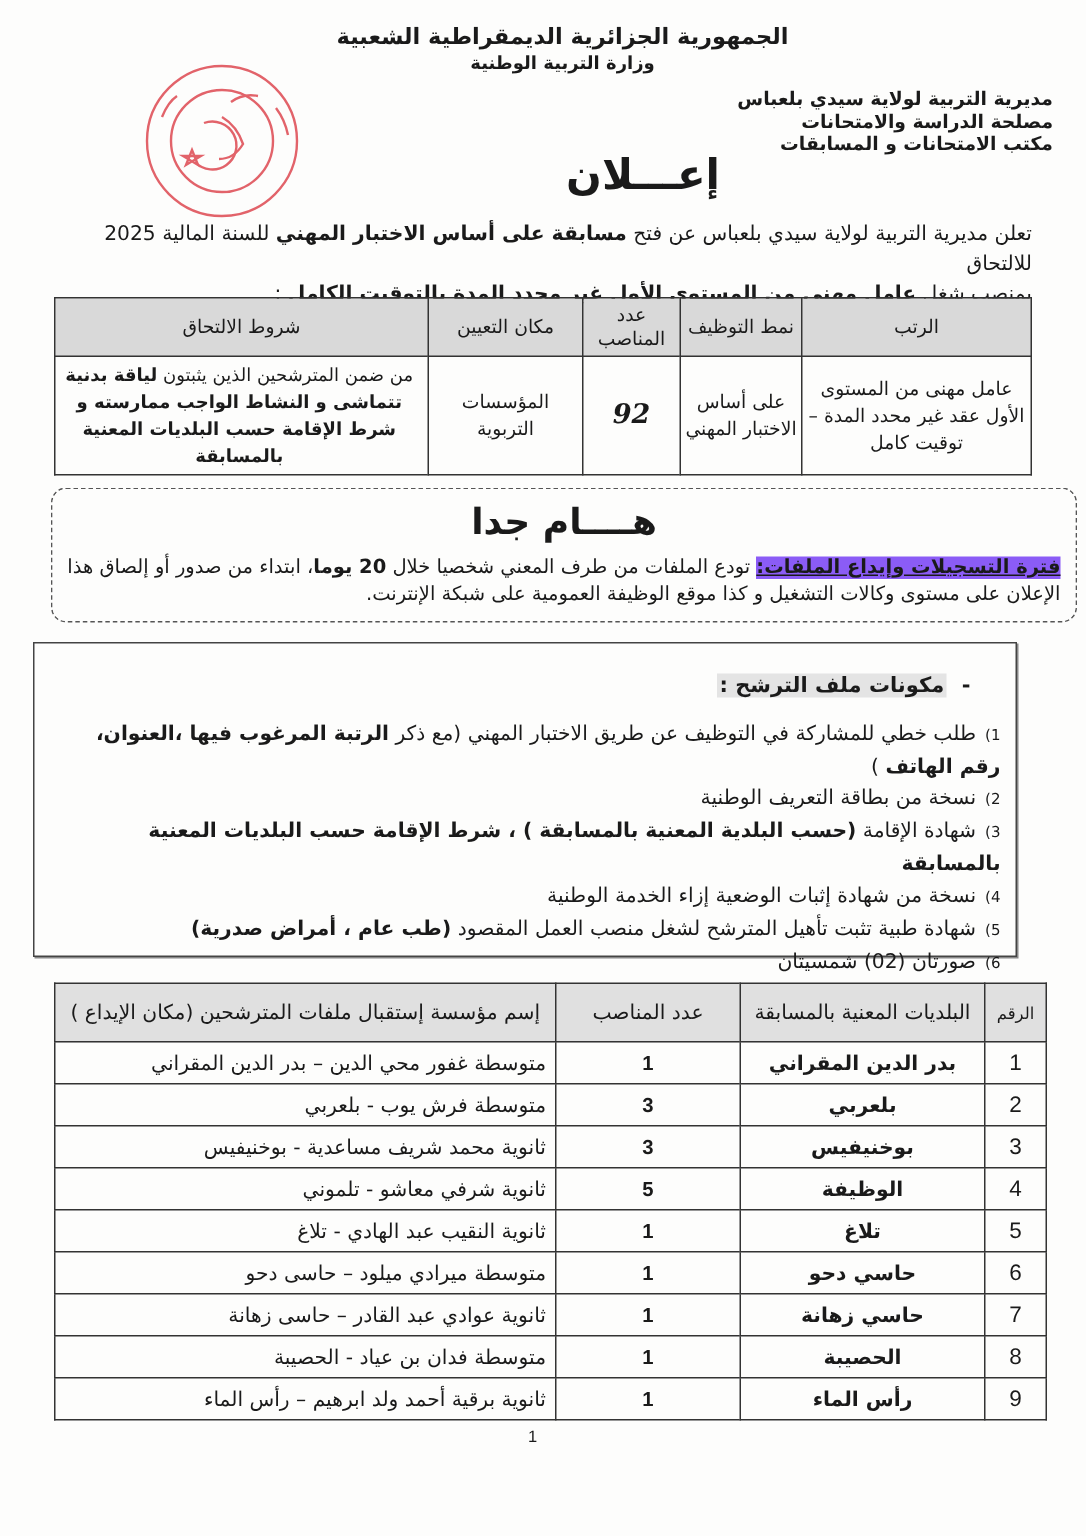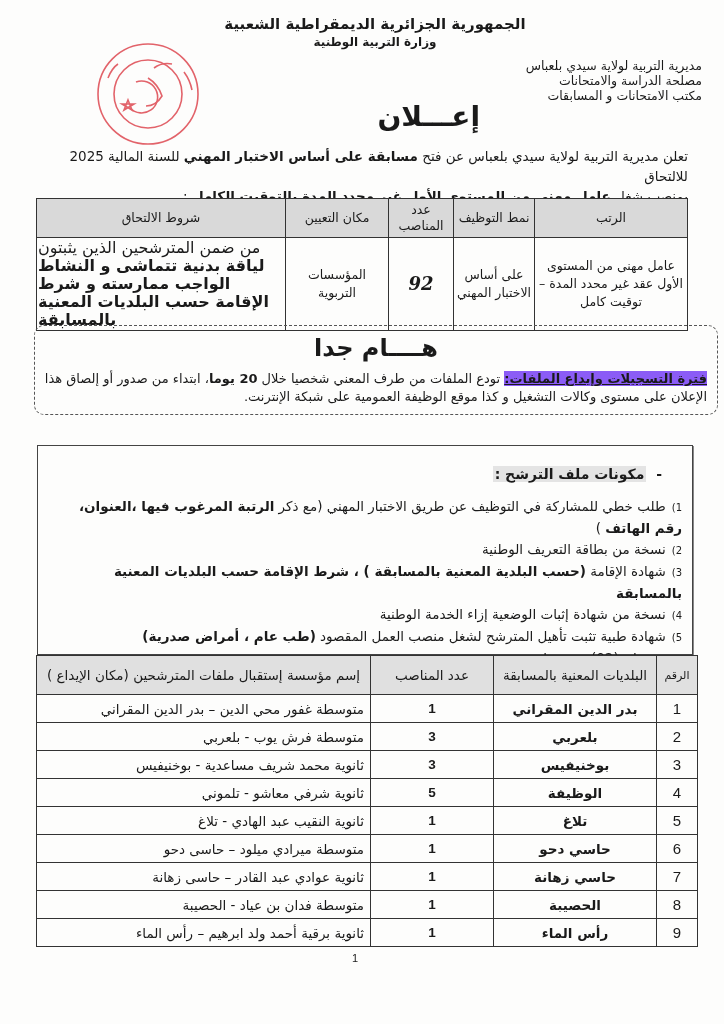--- a/index.html
+++ b/index.html
@@ -5,37 +5,37 @@
   html, body { margin: 0; padding: 0; }
   body {
     width: 724px; height: 1024px; background: #fdfdfc; position: relative;
     font-family: "DejaVu Sans", "Liberation Sans", sans-serif; color: #1a1a1a;
     overflow: hidden;
   }
   .abs { position: absolute; }
   .hdr-center { left: 200px; width: 350px; top: 14px; text-align: center; direction: rtl; }
   .hdr-center .l1 { font-size: 15px; font-weight: bold; line-height: 20px; }
   .hdr-center .l2 { font-size: 12px; font-weight: bold; line-height: 16px; }
-  .hdr-right { right: 22px; top: 58px; width: 220px; direction: rtl; text-align: right; font-size: 12.5px; font-weight: normal; line-height: 15px; }
+  .hdr-right { right: 22px; top: 58px; width: 220px; direction: rtl; text-align: right; font-size: 12.5px; font-weight: bold; line-height: 15px; }
   .stamp { left: 88px; top: 38px; width: 120px; height: 110px; }
   .title { left: 240px; width: 240px; top: 100px; text-align: right; font-size: 28px; font-weight: bold; letter-spacing: 6px; }
   .intro { left: 36px; right: 36px; top: 146px; direction: rtl; text-align: right; font-size: 13.5px; line-height: 20px; }
   .intro b { font-weight: bold; }
   table { border-collapse: collapse; direction: rtl; }
   .t1 { position: absolute; left: 36px; top: 198px; width: 688px; width: 652px; }
   .t1 th, .t1 td { border: 1.5px solid #333; text-align: center; font-size: 12.5px; }
   .t1 th { background: #d9d9d9; font-weight: normal; height: 36px; line-height: 16px; }
   .t1 td { height: 76px; line-height: 18px; }
   .t1 td.num { font-size: 18px; font-weight: bold; font-family: "DejaVu Serif", serif; font-style: italic; }
-  .t1 td.cond { font-weight: bold; text-align: left; padding-right: 4px; font-size: 16px; }
+  .t1 td.cond { font-weight: bold; text-align: center; padding-right: 4px; font-size: 12px; }
   .important { left: 34px; top: 325px; width: 656px; height: 88px; border: 1.5px dashed #555; border-radius: 10px; padding-left: 26px; }
   .important .h { position: absolute; left: 0; right: 0; top: 8px; text-align: center; font-size: 24px; font-weight: bold; direction: rtl; }
   .important .p { position: absolute; left: 8px; right: 10px; top: 44px; direction: rtl; text-align: right; font-size: 13px; line-height: 18px; }
   .important .hl { background: #8b5cf6; font-weight: bold; text-decoration: underline; }
-  .dossier { left: 37px; top: 428px; width: 654px; height: 208px; border: 1.5px solid #444; box-shadow: 1px 1px 0 #888; margin-top: 17px; }
+  .dossier { left: 22px; top: 428px; width: 654px; height: 208px; border: 1.5px solid #444; box-shadow: 1px 1px 0 #888; }
   .dossier .h { position: absolute; right: 30px; top: 20px; direction: rtl; font-size: 14px; font-weight: bold; }
   .dossier .h span.bg { background: #e4e4e4; padding: 0 2px; }
   .dossier ol { position: absolute; right: 10px; left: 10px; top: 50px; margin: 0; padding: 0; direction: rtl; list-style: none; }
   .dossier li { font-size: 13.5px; line-height: 21px; text-align: right; }
   .dossier li .n { font-size: 10px; margin-left: 6px; }
   .t2 { position: absolute; left: 36px; top: 655px; width: 662px; }
   .t2 th, .t2 td { border: 1.5px solid #333; font-size: 13.5px; height: 27px; padding: 0 6px; }
   .t2 th { background: #e0e0e0; font-weight: normal; height: 38px; text-align: center; }
   .t2 td.idx { text-align: center; font-family: "Liberation Sans", sans-serif; font-size: 15px; width: 28px; }
   .t2 td.com { text-align: center; font-weight: bold; width: 150px; }

